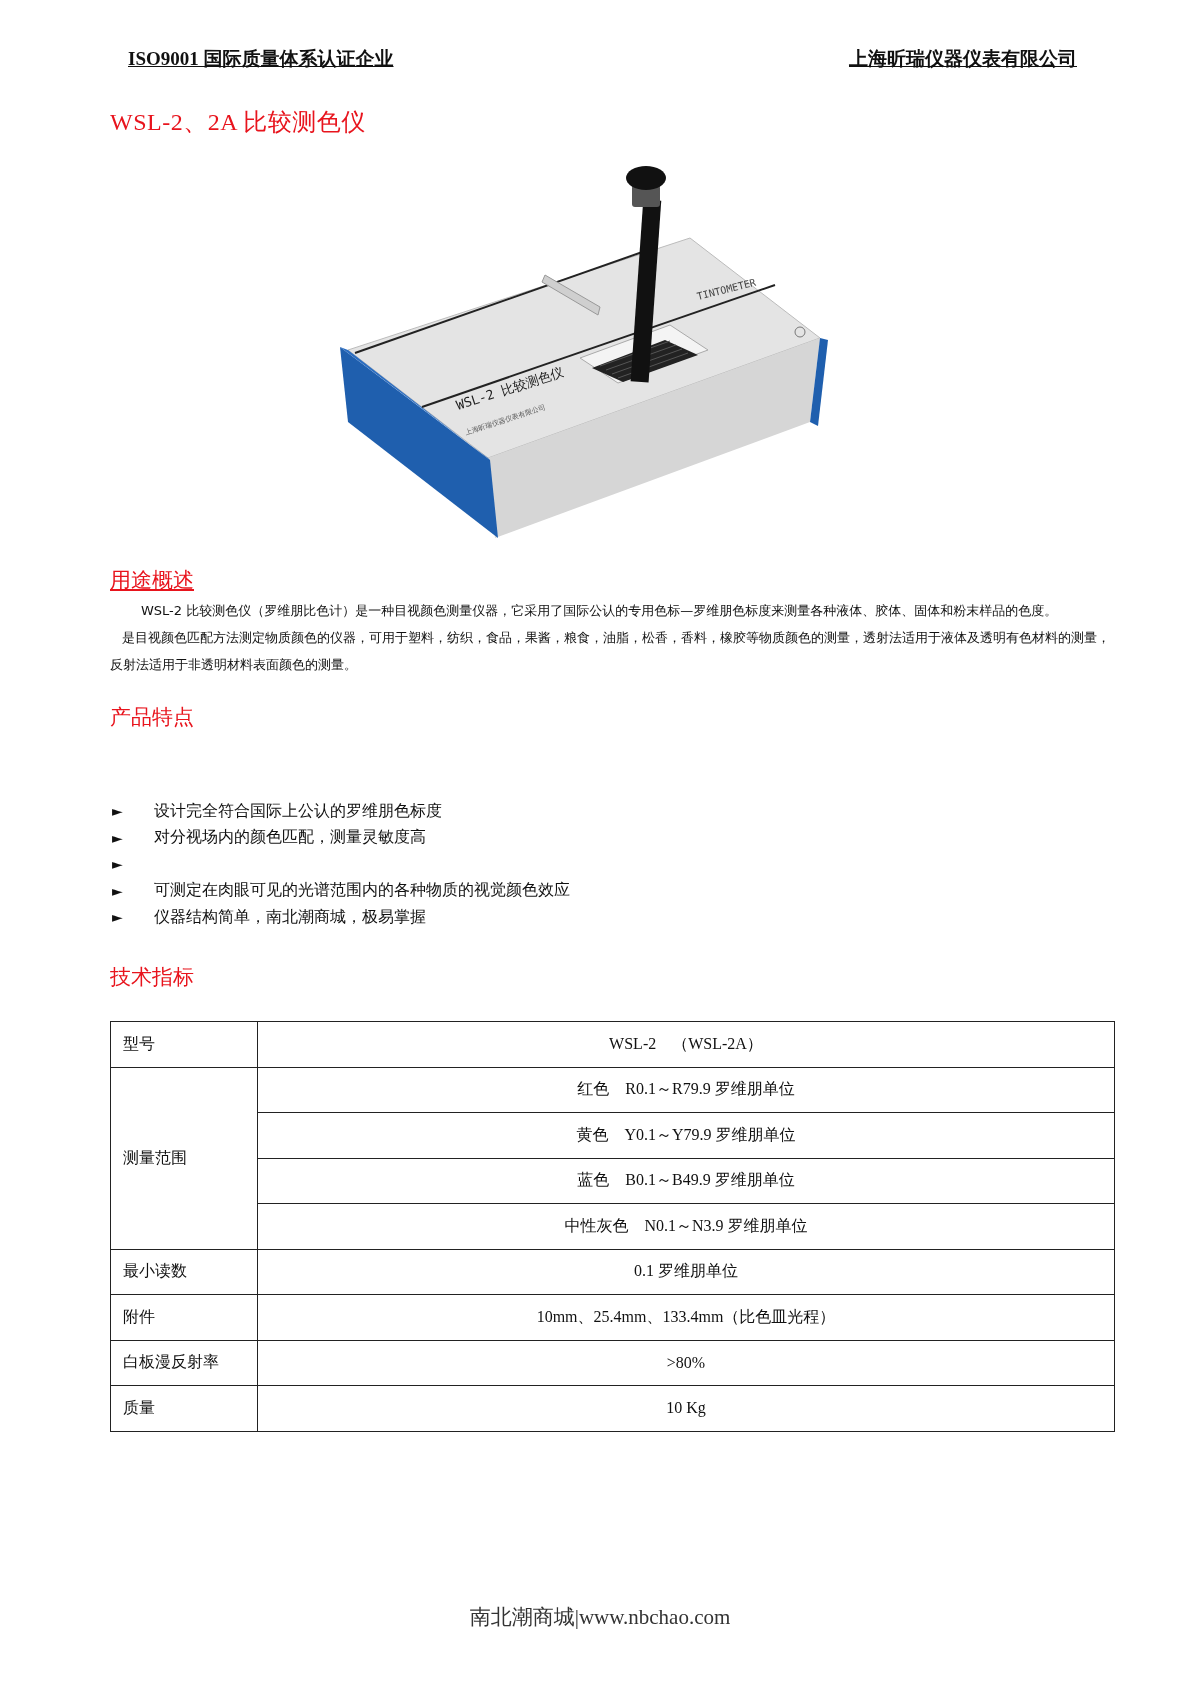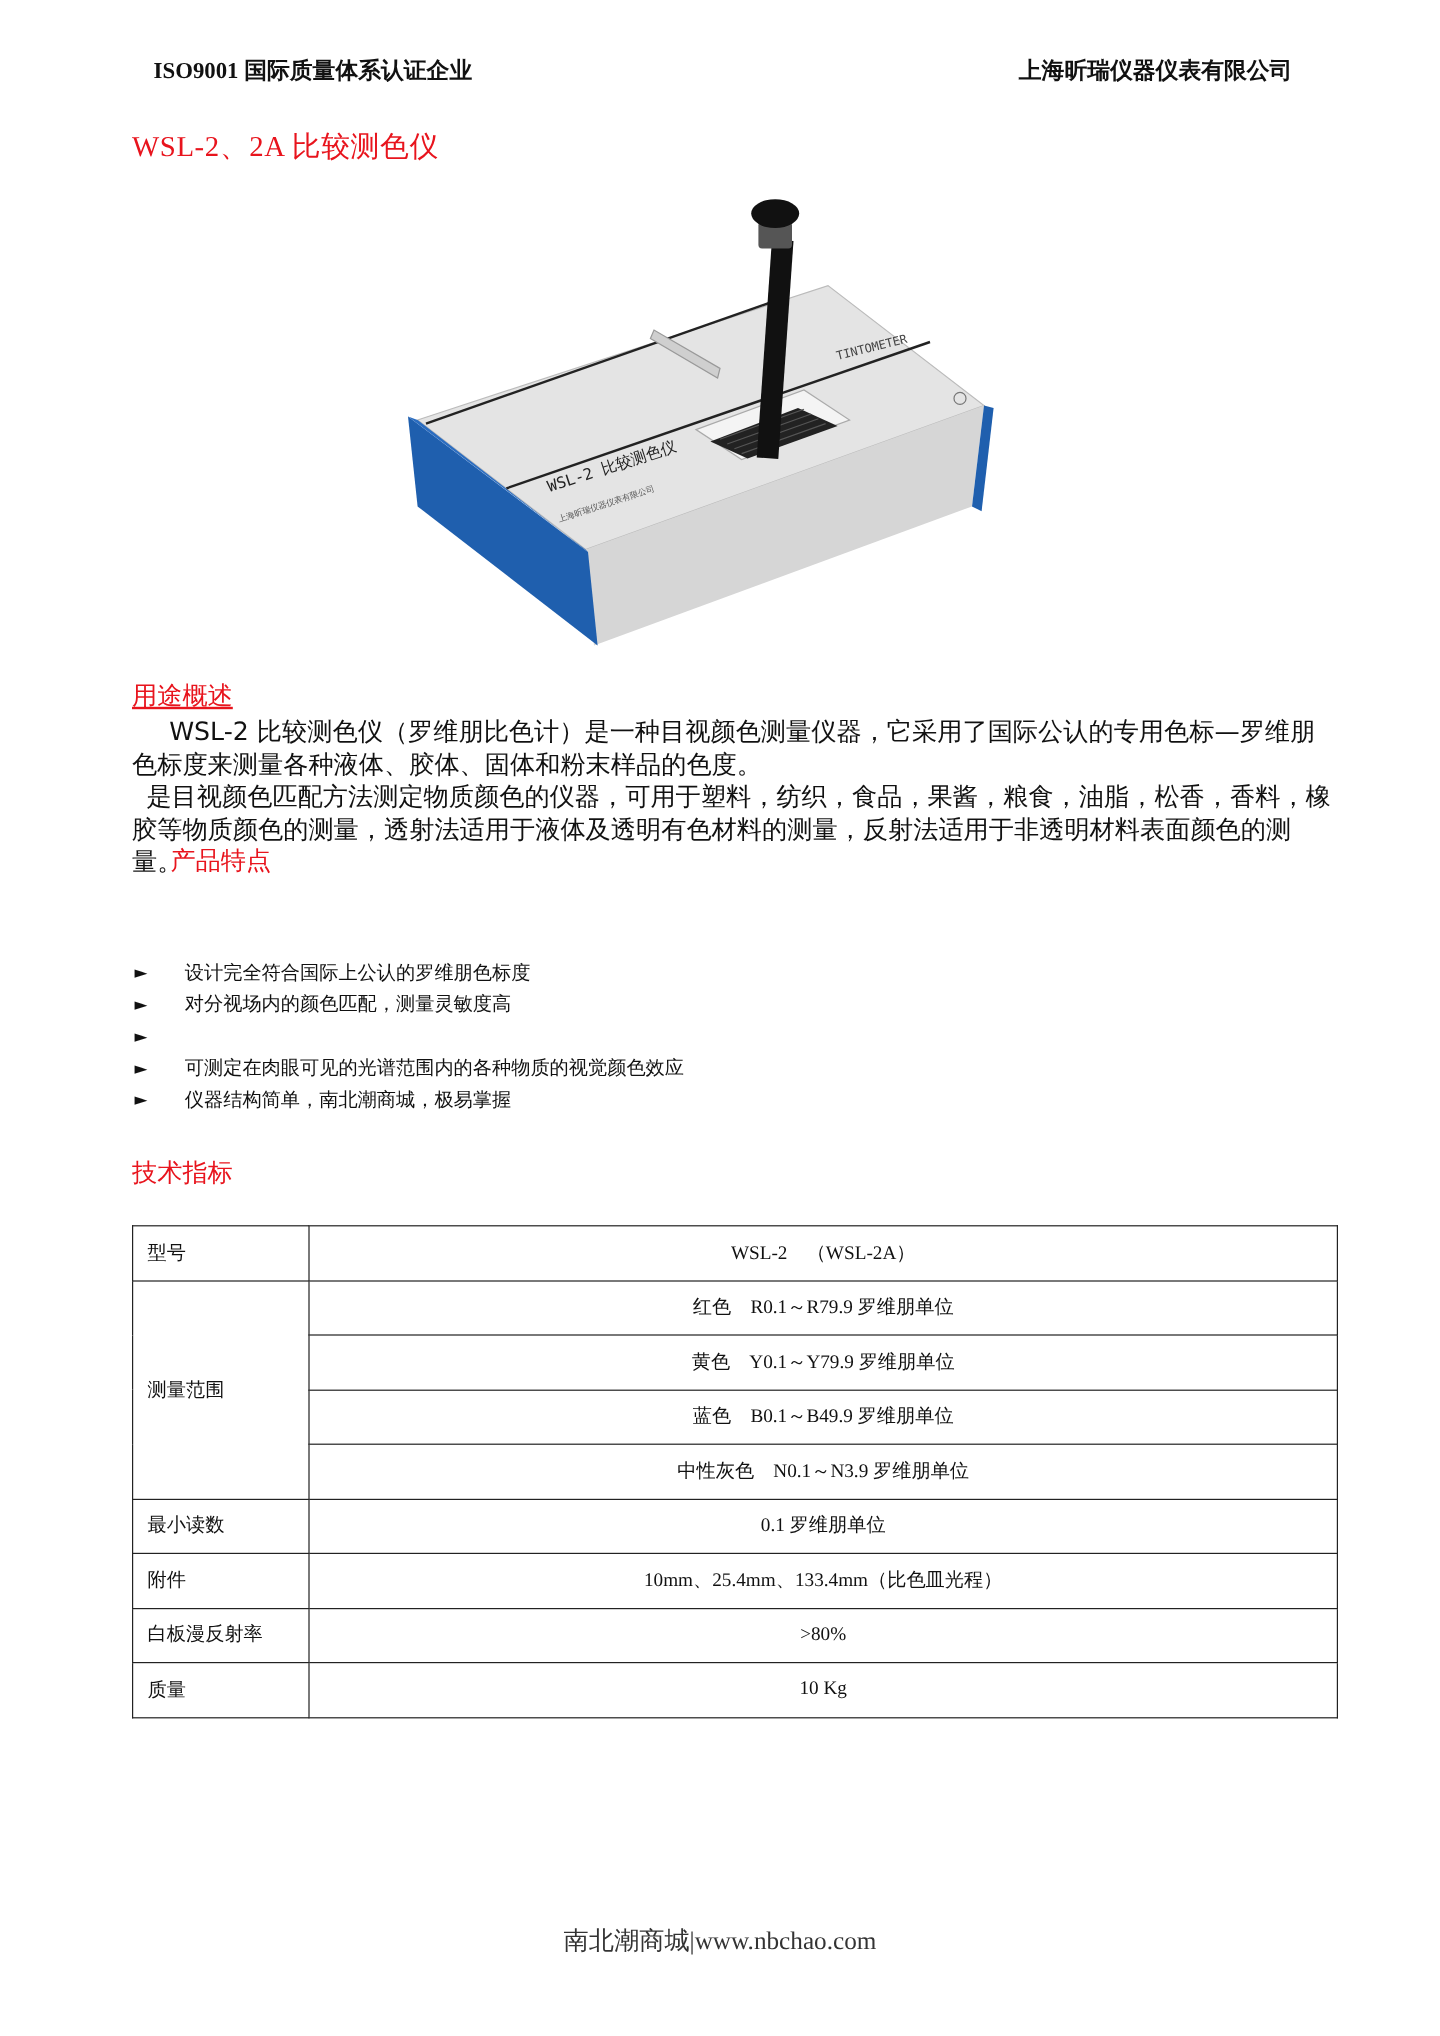--- a/index.html
+++ b/index.html
@@ -1,25 +1,25 @@
 <!DOCTYPE html>
 <html><head>
 <meta charset="utf-8">
 <style>
   html, body { margin:0; padding:0; background:#ffffff; }
   body { width:1200px; height:1697px; position:relative; overflow:hidden;
          font-family:"DejaVu Sans", sans-serif; color:#111; }
   .abs { position:absolute; }
-  .hdr { top:46px; font-size:19px; font-weight:bold; font-family:"Liberation Serif","DejaVu Serif",serif; }
+  .hdr { top:46px; font-size:19px; font-weight:bold; font-family:"Liberation Serif","DejaVu Serif",serif;text-decoration:underline; }
   .hdr-left { left:128px; }
   .hdr-right { right:123px; }
   .title { left:110px; top:106px; font-size:24px; color:#e8141d;
            font-family:"Liberation Serif","DejaVu Serif",serif; letter-spacing:0.5px; }
   .sec { font-size:21px; color:#e8141d; left:110px; }
-  .para { left:110px; width:1005px; font-size:21px; line-height:27px; }
+  .para { left:110px; width:1005px; font-size:13px; line-height:27px; }
   .para p { margin:0; }
   .indent1 { text-indent:31px; }
   .indent2 { text-indent:12px; }
   .feat { left:112px; font-size:16px; }
   .feat-row { height:26.5px; display:flex; align-items:center; }
   .feat-row .bullet { width:42px; font-size:14px; }
   table.spec { position:absolute; left:110px; top:1021px; width:1005px; border-collapse:collapse;
                font-size:16px; }
   table.spec td { border:1.5px solid #222; height:44.5px; padding:0; }
   table.spec td.k { width:134px; padding-left:12px; }
@@ -72,21 +72,21 @@
     <circle cx="470" cy="172" r="5" fill="none" stroke="#777"></circle>
   </svg>
 </div>
 
 <div class="abs sec" style="top:566px;text-decoration:underline;">用途概述</div>
 <div class="abs para" style="top:597px;">
   <p class="indent1">WSL-2 比较测色仪（罗维朋比色计）是一种目视颜色测量仪器，它采用了国际公认的专用色标—罗维朋色标度来测量各种液体、胶体、固体和粉末样品的色度。</p>
   <p class="indent2">是目视颜色匹配方法测定物质颜色的仪器，可用于塑料，纺织，食品，果酱，粮食，油脂，松香，香料，橡胶等物质颜色的测量，透射法适用于液体及透明有色材料的测量，反射法适用于非透明材料表面颜色的测量。</p>
 </div>
 
-<div class="abs sec" style="top:703px;margin-left:32px;">产品特点</div>
+<div class="abs sec" style="top:703px;">产品特点</div>
 <div class="abs feat" style="top:798px;">
   <div class="feat-row">
     <span class="bullet">►</span>
     <span>设计完全符合国际上公认的罗维朋色标度</span>
   </div>
   <div class="feat-row">
     <span class="bullet">►</span>
     <span>对分视场内的颜色匹配，测量灵敏度高</span>
   </div>
   <div class="feat-row">

